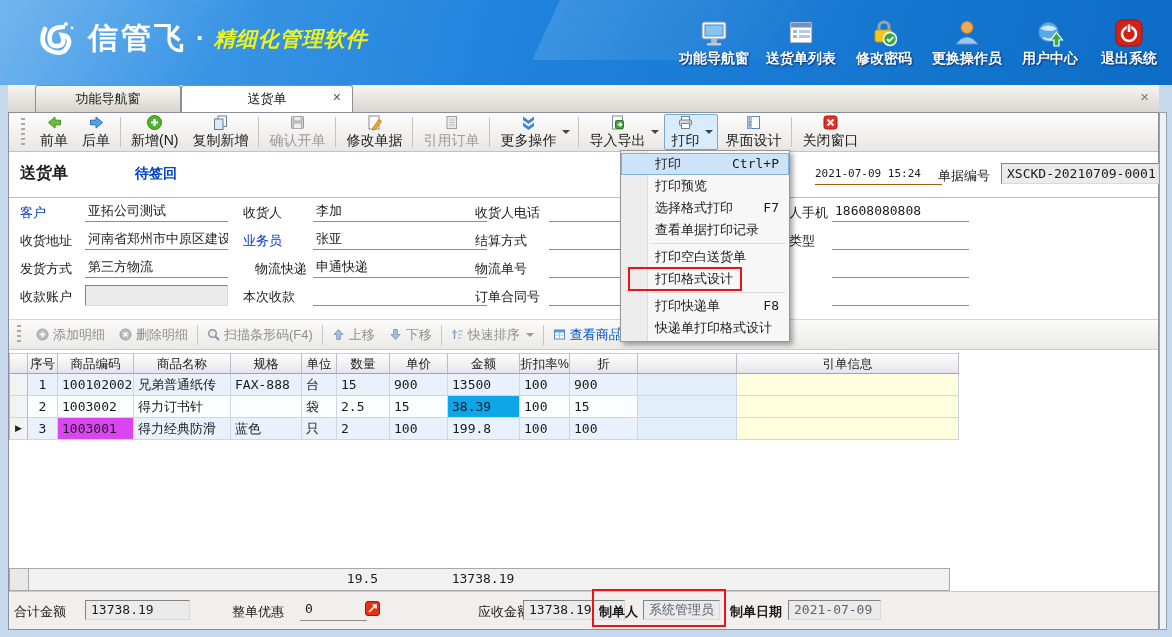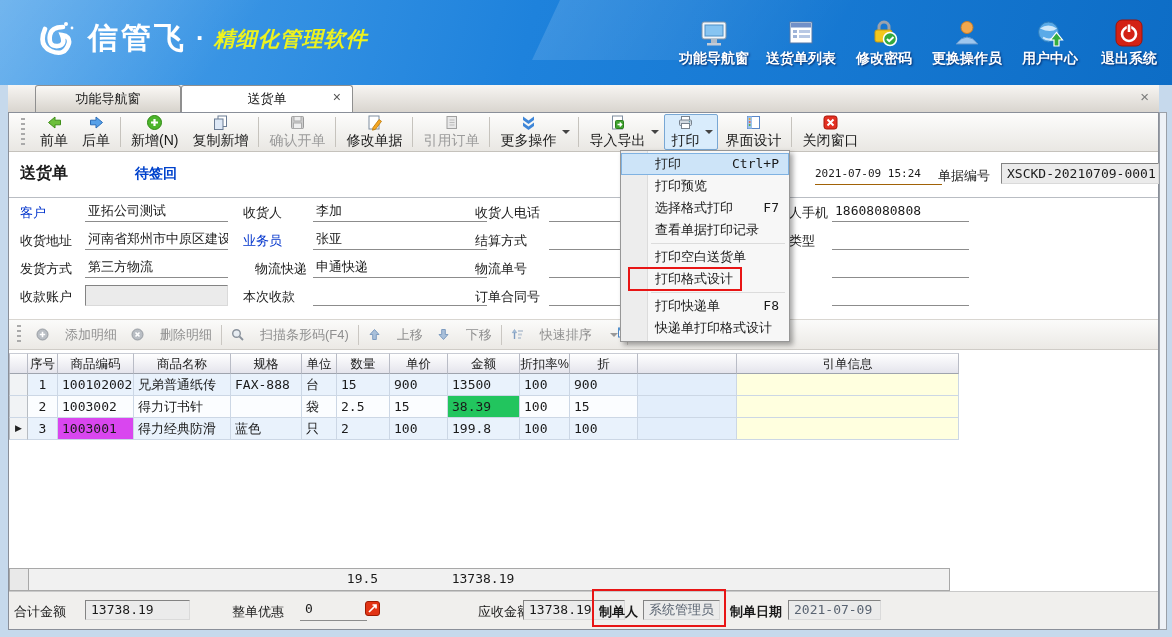--- a/index.html
+++ b/index.html
@@ -67,21 +67,21 @@
   
   .flabel{position:absolute;font-size:13px;white-space:nowrap}
   .flabel.req{color:#0033cc}
   .ffield{position:absolute;height:21px;line-height:20px;box-sizing:border-box;font-size:13px;padding-left:3px;overflow:hidden;white-space:nowrap}
   .ffield.uline{border-bottom:1px solid #8c8c8c}
 
   
   .dtb{position:absolute;left:9px;top:319px;width:1149px;height:31px;display:flex;align-items:center;
        background:linear-gradient(#fbfbfa,#ebe9e5);border-top:1px solid #d9d6d1;border-bottom:1px solid #cfccc7;
        box-sizing:border-box;padding-left:8px}
-  .ditem{display:flex;align-items:center;gap:16px;padding:0 7px;font-size:13px;color:#8f8f8f;white-space:nowrap}
+  .ditem{display:flex;align-items:center;gap:4px;padding:0 7px;font-size:13px;color:#8f8f8f;white-space:nowrap}
   .ditem.link{color:#0052cc}
   .dsep{width:1px;height:20px;background:#cac7c2;margin:0 2px;flex:none}
   .dcaret{width:0;height:0;border:4px solid transparent;border-top-color:#999;margin:4px 0 0 2px}
 
   
   .th,.td{position:absolute;box-sizing:border-box;overflow:hidden;white-space:nowrap;font-size:13px}
   .th{background:linear-gradient(#ffffff,#e4e4ec);border-top:1px solid #c9ccd4;border-right:1px solid #b9bcc6;
       border-bottom:1px solid #9fa4ae;text-align:center;line-height:20px;font-size:12.5px}
   .td{border-right:1px solid #ccd7e5;border-bottom:1px solid #ccd7e5;line-height:21px;padding-left:4px}
   .td.ctr{text-align:center;padding-left:0}
@@ -465,21 +465,21 @@
       <div class="td mono" style="left: 638px; top: 374px; width: 99px; height: 22px; background: rgb(227, 238, 251);"></div>
       <div class="td mono" style="left: 737px; top: 374px; width: 222px; height: 22px; background: rgb(255, 255, 223);"></div>
       <div class="td tdsel" style="left: 9px; top: 396px; width: 19px; height: 22px; border-left: 1px solid rgb(183, 188, 194);"></div>
       <div class="td ctr mono" style="left: 28px; top: 396px; width: 30px; height: 22px; background: rgb(251, 253, 255);">2</div>
       <div class="td mono" style="left: 58px; top: 396px; width: 76px; height: 22px; background: rgb(251, 253, 255);">1003002</div>
       <div class="td" style="left: 134px; top: 396px; width: 97px; height: 22px; background: rgb(251, 253, 255);">得力订书针</div>
       <div class="td mono" style="left: 231px; top: 396px; width: 71px; height: 22px; background: rgb(251, 253, 255);"></div>
       <div class="td" style="left: 302px; top: 396px; width: 35px; height: 22px; background: rgb(251, 253, 255);">袋</div>
       <div class="td mono" style="left: 337px; top: 396px; width: 53px; height: 22px; background: rgb(251, 253, 255);">2.5</div>
       <div class="td mono" style="left: 390px; top: 396px; width: 58px; height: 22px; background: rgb(251, 253, 255);">15</div>
-      <div class="td mono" style="left: 448px; top: 396px; width: 72px; height: 22px; background: #22c55e;">38.39</div>
+      <div class="td mono" style="left: 448px; top: 396px; width: 72px; height: 22px; background: #0ea5e9;">38.39</div>
       <div class="td mono" style="left: 520px; top: 396px; width: 50px; height: 22px; background: rgb(251, 253, 255);">100</div>
       <div class="td mono" style="left: 570px; top: 396px; width: 68px; height: 22px; background: rgb(251, 253, 255);">15</div>
       <div class="td mono" style="left: 638px; top: 396px; width: 99px; height: 22px; background: rgb(227, 238, 251);"></div>
       <div class="td mono" style="left: 737px; top: 396px; width: 222px; height: 22px; background: rgb(255, 255, 223);"></div>
       <div class="td tdsel" style="left: 9px; top: 418px; width: 19px; height: 22px; border-left: 1px solid rgb(183, 188, 194);">▶</div>
       <div class="td ctr mono" style="left: 28px; top: 418px; width: 30px; height: 22px; background: rgb(233, 242, 252);">3</div>
       <div class="td mono" style="left: 58px; top: 418px; width: 76px; height: 22px; background: #d946ef;">1003001</div>
       <div class="td" style="left: 134px; top: 418px; width: 97px; height: 22px; background: rgb(233, 242, 252);">得力经典防滑</div>
       <div class="td" style="left: 231px; top: 418px; width: 71px; height: 22px; background: rgb(233, 242, 252);">蓝色</div>
       <div class="td" style="left: 302px; top: 418px; width: 35px; height: 22px; background: rgb(233, 242, 252);">只</div>

